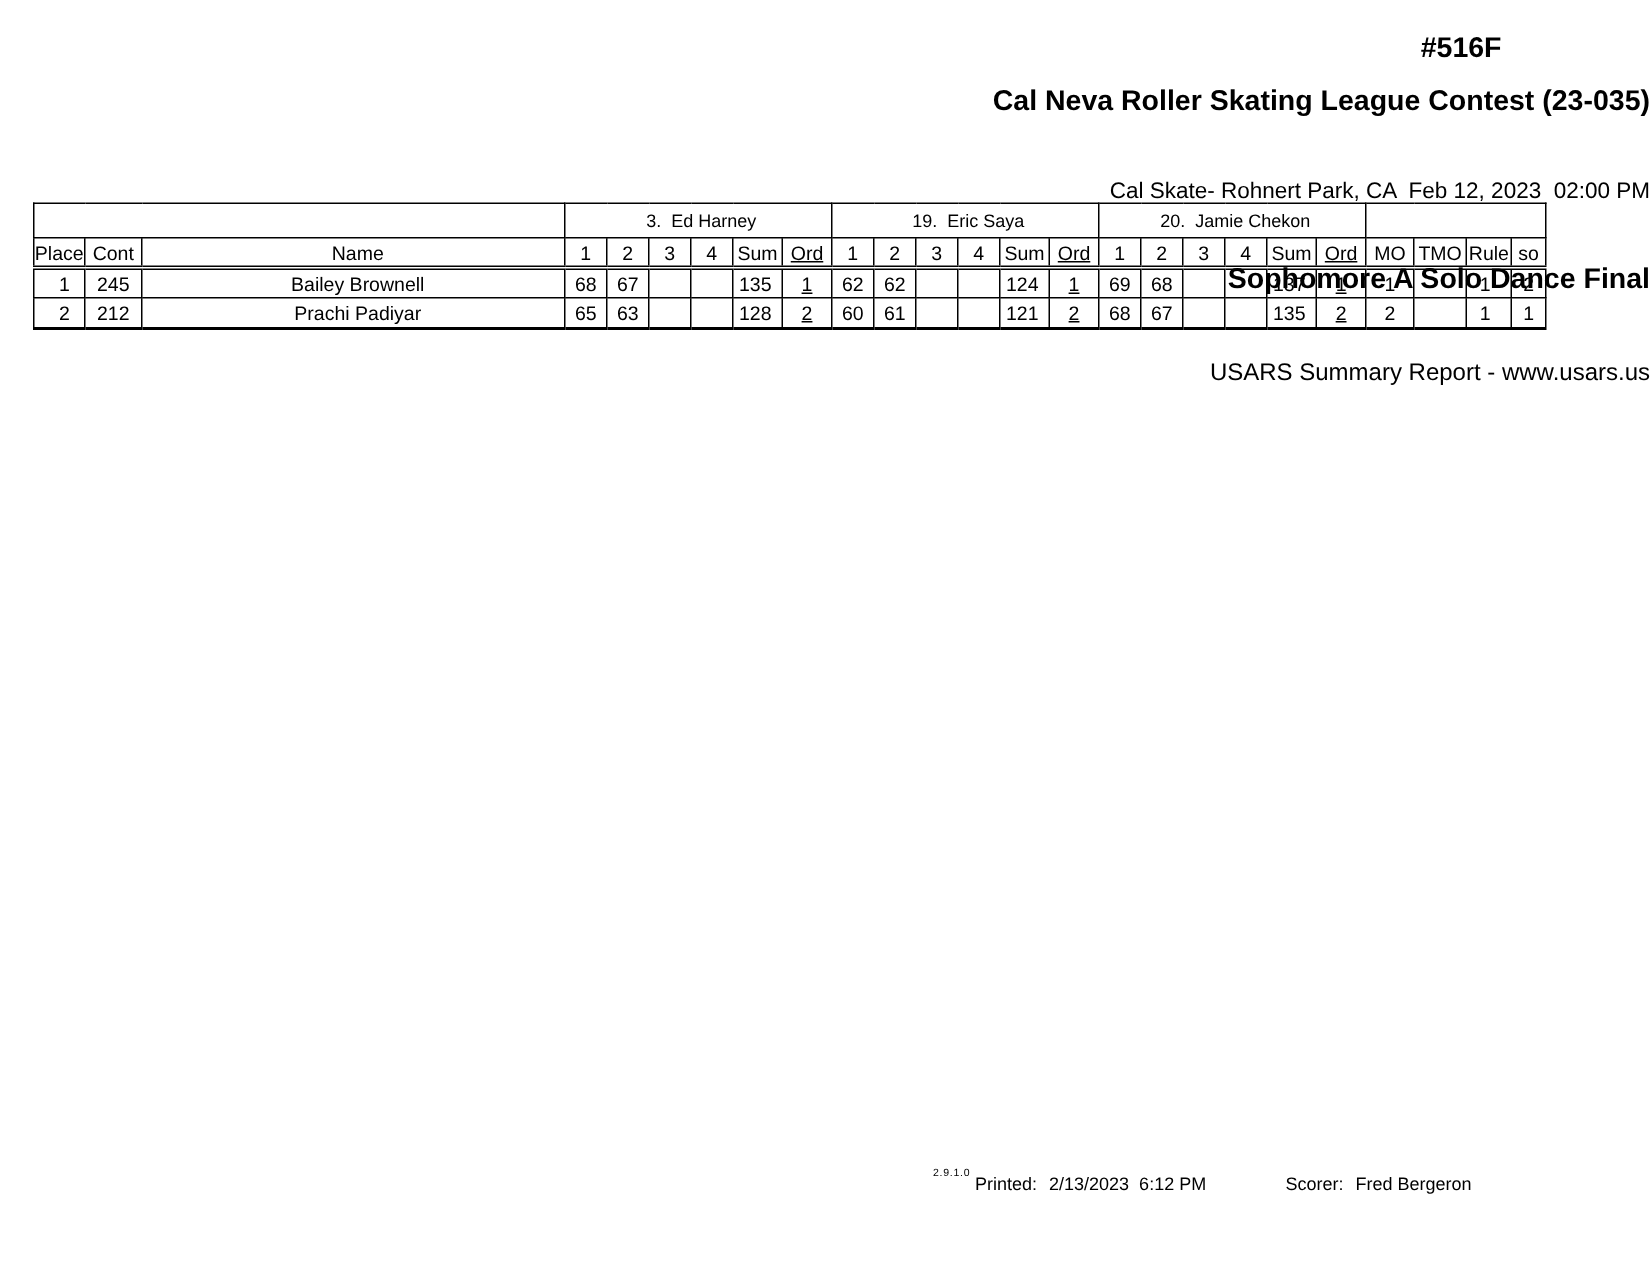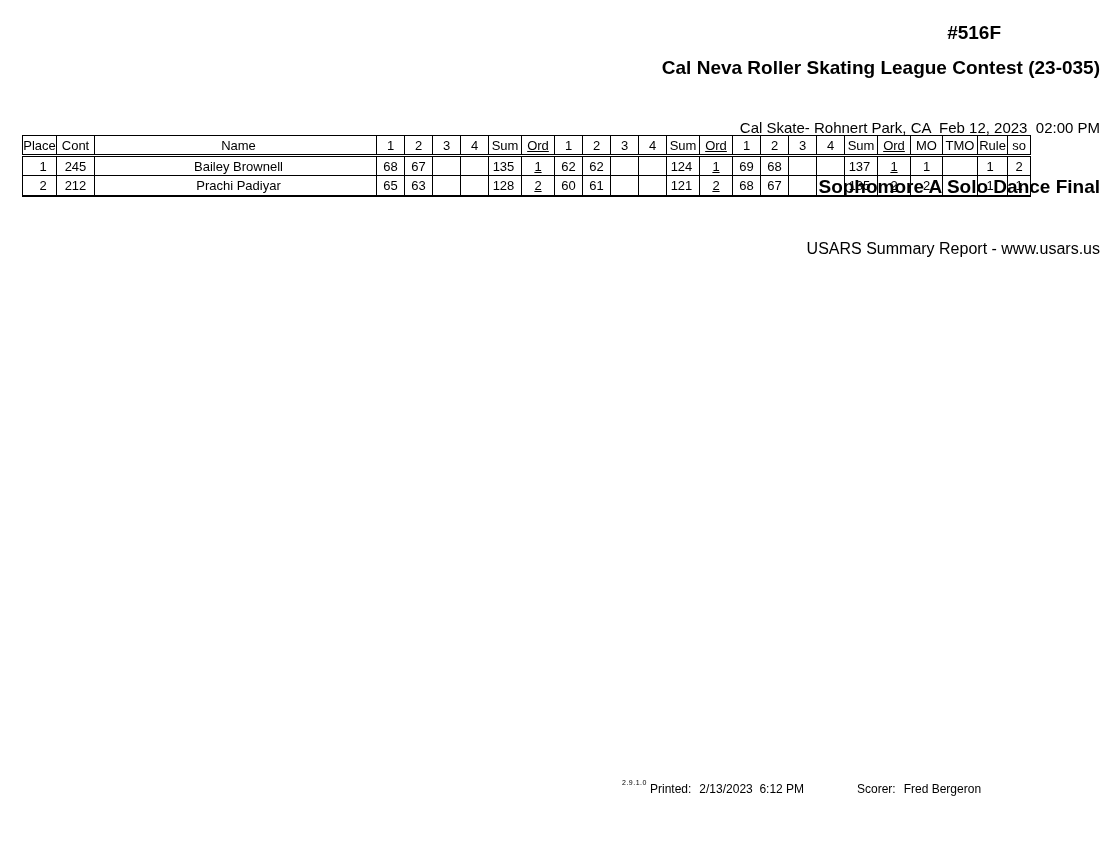--- a/index.html
+++ b/index.html
@@ -148,20 +148,27 @@
           <col style="width:28px">
           <col style="width:33px">
           <col style="width:33px">
         <col style="width:32px">
           <col style="width:35px">
           <col style="width:30px">
           <col style="width:23px">
       </colgroup>
 
       <tbody>
+          <tr class="judge-row">
+        <td class="nb" colspan="3"></td>
+        <td class="judgebox" colspan="6">3.  Ed Harney</td>
+        <td class="judgebox" colspan="6">19.  Eric Saya</td>
+        <td class="judgebox" colspan="6">20.  Jamie Chekon</td>
+        <td class="nb" colspan="4"></td>
+      </tr>
 
       <tr class="hdr">
         <td class="frame-l">Place</td>
         <td>Cont</td>
         <td class="name-col">Name</td>
         <td>1</td>
         <td>2</td>
         <td>3</td>
         <td>4</td>
         <td>Sum</td>

